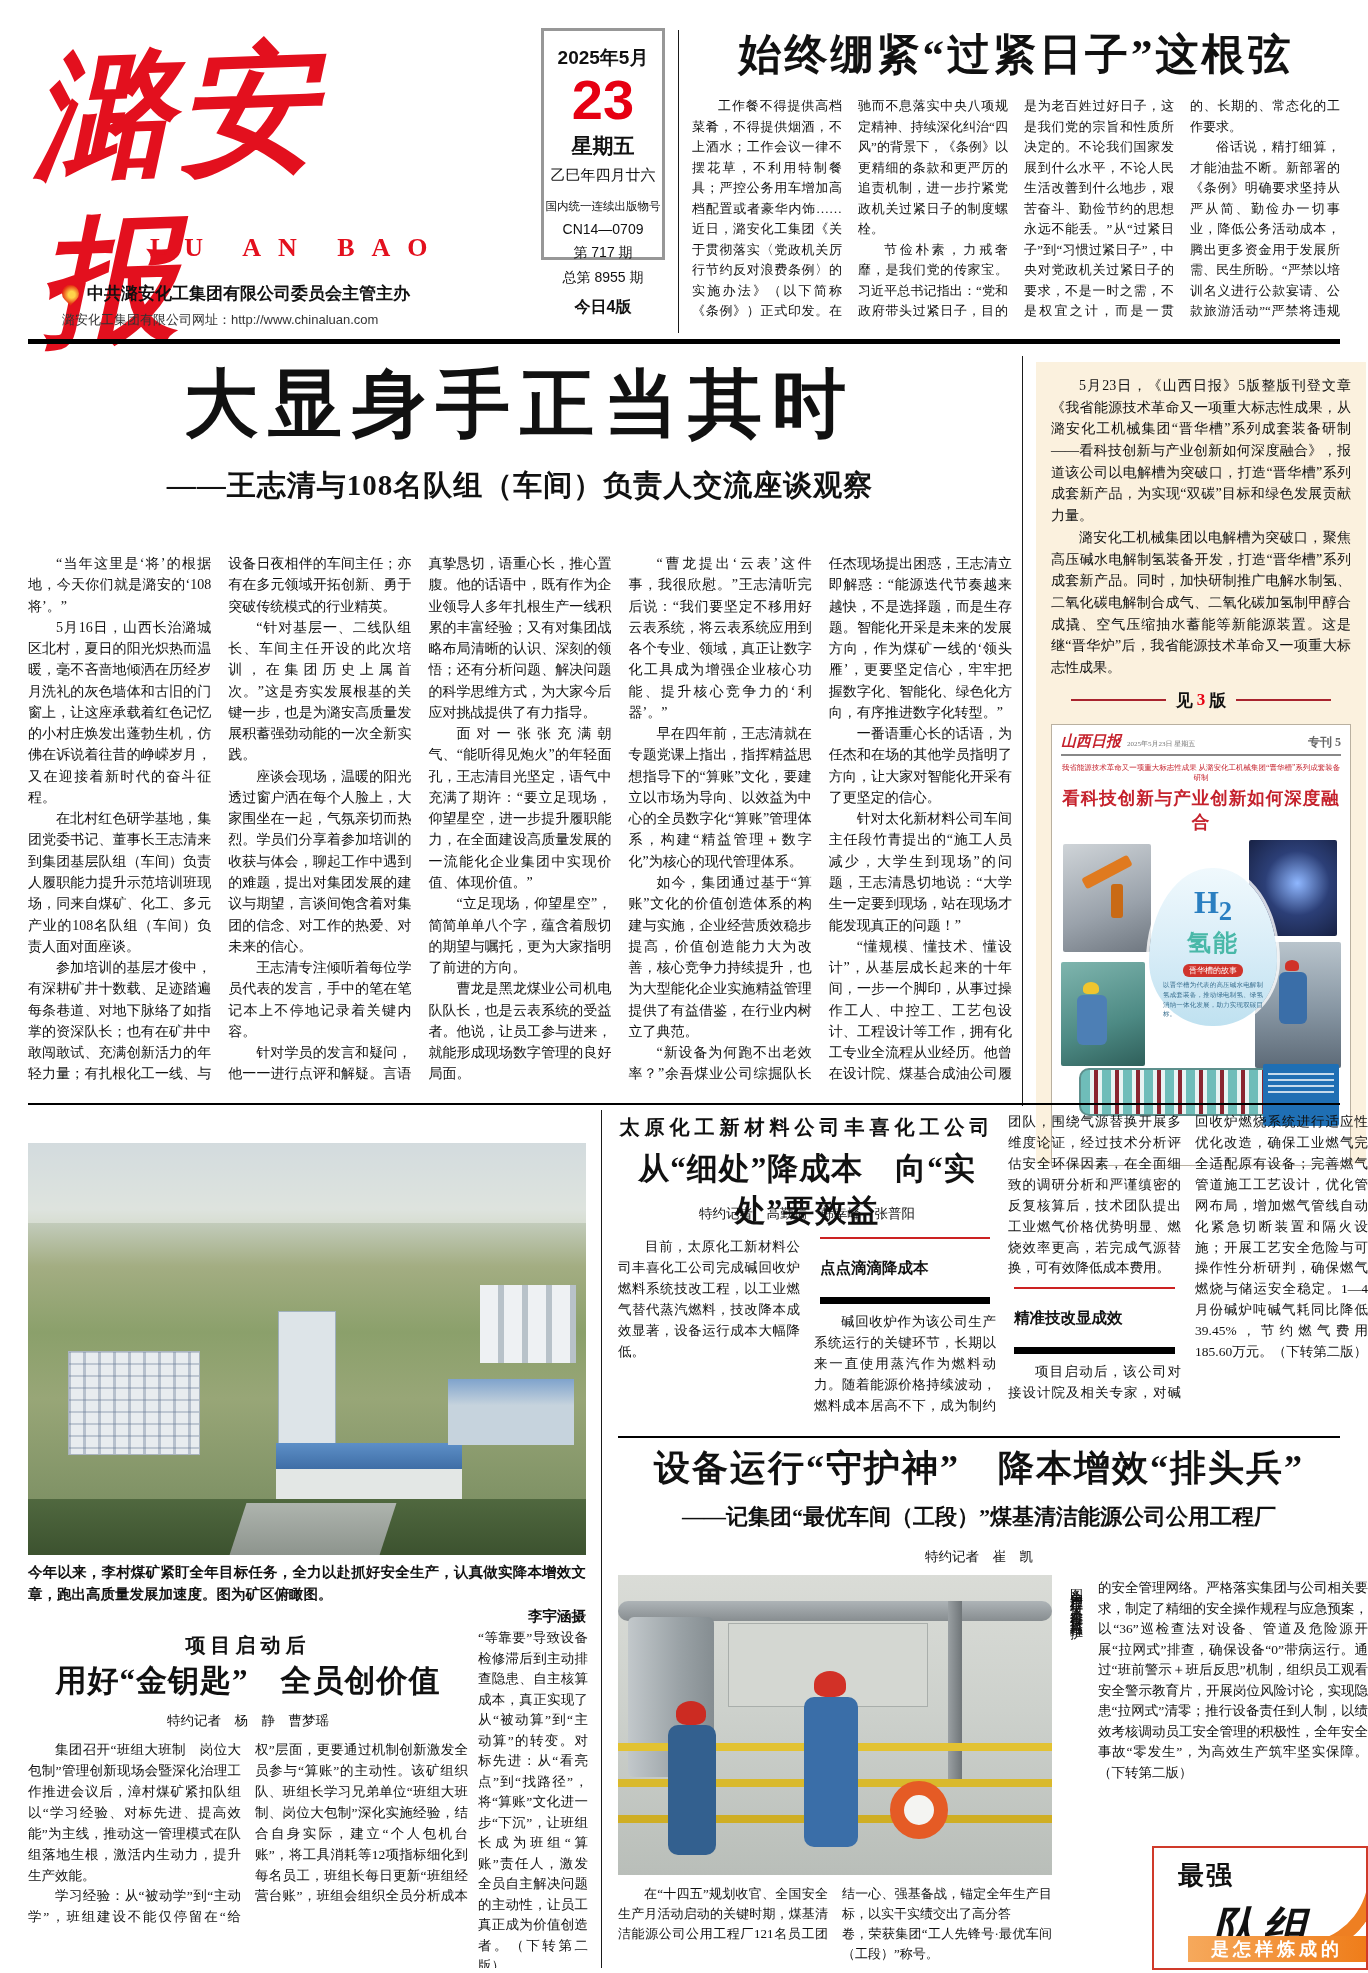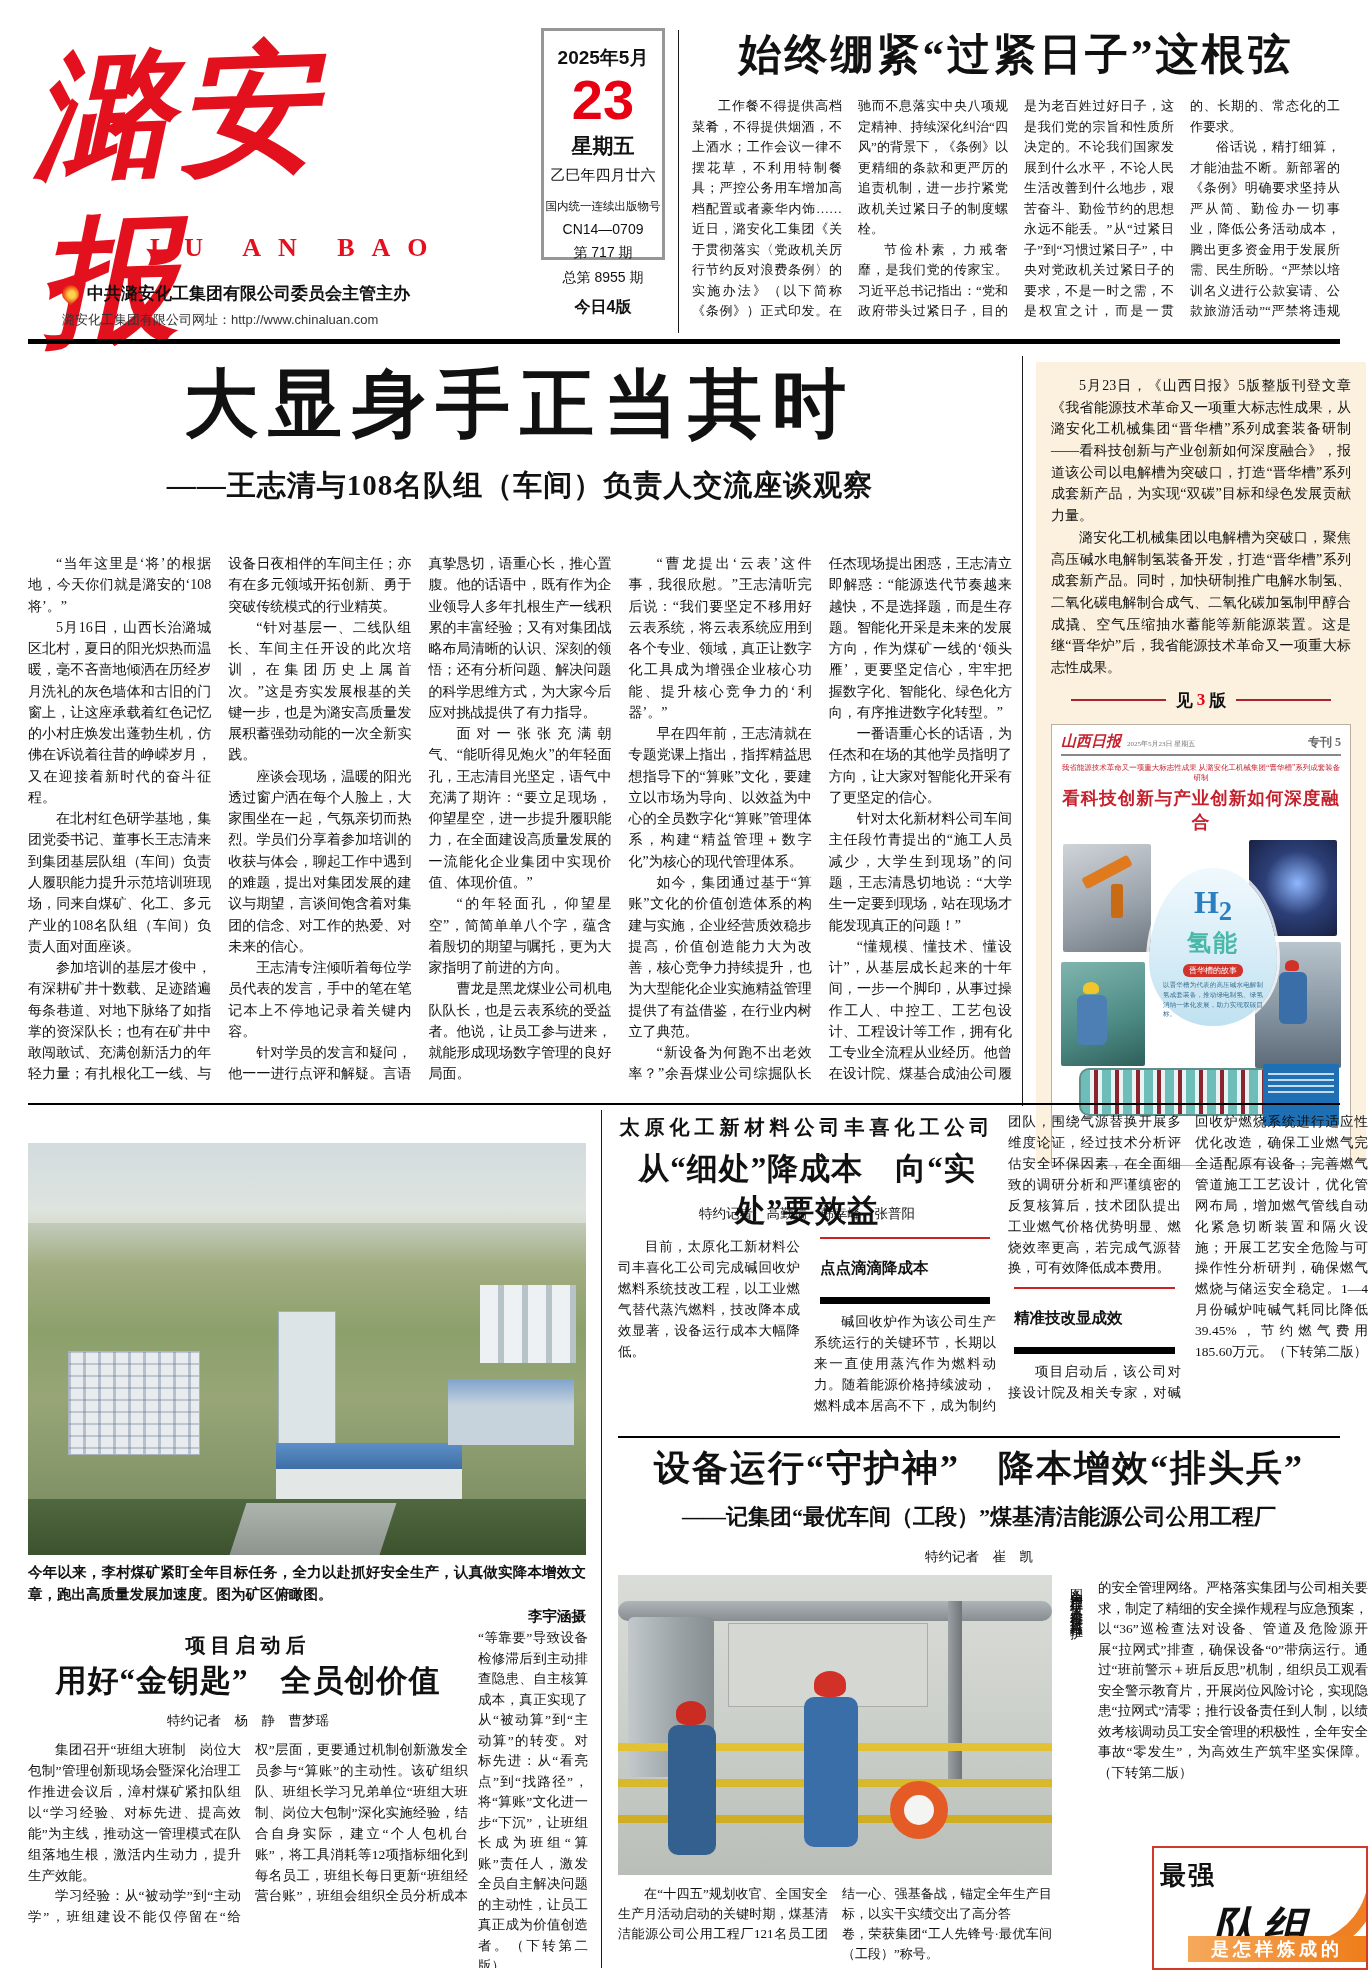--- a/index.html
+++ b/index.html
@@ -80,21 +80,21 @@
   .bot-head{font-size:36px;font-weight:900;letter-spacing:2px;}
   .bot-sub{font-size:22px;font-weight:bold;}
   .narrowcol{font-size:13.5px;line-height:1.52;overflow:hidden;}
   .vcap{writing-mode:vertical-rl;font-size:13px;line-height:1.6;letter-spacing:2px;}
   .banner{background:linear-gradient(180deg,#3d7cc0,#1b4f96);color:#fff;display:flex;align-items:center;
           justify-content:center;font-weight:bold;font-size:18.5px;letter-spacing:1px;
           font-family:"Liberation Sans","DejaVu Sans",sans-serif;}
   .banner .y{color:#ffd94d;margin-left:10px;}
   
   .zq{border:2px solid #d03a2a;box-sizing:border-box;background:#fff;overflow:hidden;}
-  .zq-w1{position:absolute;left:6px;top:10px;font-size:26px;font-weight:900;letter-spacing:2px;
+  .zq-w1{position:absolute;left:24px;top:10px;font-size:26px;font-weight:900;letter-spacing:2px;
          font-family:Liberation Serif, serif;}
   .zq-w2{position:absolute;left:58px;top:26px;font-size:46px;font-weight:900;font-style:italic;letter-spacing:4px;
          font-family:"Liberation Sans","DejaVu Sans",sans-serif;margin-top:24px;}
   .zq-swoosh{position:absolute;left:98px;top:-14px;width:110px;height:86px;border-radius:50%;
              border:13px solid transparent;border-top-color:#ee7f22;transform:rotate(128deg);}
   .zq-bar{position:absolute;left:34px;right:0;bottom:6px;height:26px;background:linear-gradient(90deg,#f6a95c,#ef7d1a);
           color:#fff;font-weight:bold;font-size:18px;display:flex;align-items:center;justify-content:center;letter-spacing:4px;
           font-family:"Liberation Sans","DejaVu Sans",sans-serif;}
   
   .shape{position:absolute;}
@@ -140,21 +140,21 @@
   <div class="abs main-body jus body-text" style="left:28px;top:553px;width:984px;">
       <p>“当年这里是‘将’的根据地，今天你们就是潞安的‘108将’。”</p>
       <p>5月16日，山西长治潞城区北村，夏日的阳光炽热而温暖，毫不吝啬地倾洒在历经岁月洗礼的灰色墙体和古旧的门窗上，让这座承载着红色记忆的小村庄焕发出蓬勃生机，仿佛在诉说着往昔的峥嵘岁月，又在迎接着新时代的奋斗征程。</p>
       <p>在北村红色研学基地，集团党委书记、董事长王志清来到集团基层队组（车间）负责人履职能力提升示范培训班现场，同来自煤矿、化工、多元产业的108名队组（车间）负责人面对面座谈。</p>
       <p>参加培训的基层才俊中，有深耕矿井十数载、足迹踏遍每条巷道、对地下脉络了如指掌的资深队长；也有在矿井中敢闯敢试、充满创新活力的年轻力量；有扎根化工一线、与设备日夜相伴的车间主任；亦有在多元领域开拓创新、勇于突破传统模式的行业精英。</p>
       <p>“针对基层一、二线队组长、车间主任开设的此次培训，在集团历史上属首次。”这是夯实发展根基的关键一步，也是为潞安高质量发展积蓄强劲动能的一次全新实践。</p>
       <p>座谈会现场，温暖的阳光透过窗户洒在每个人脸上，大家围坐在一起，气氛亲切而热烈。学员们分享着参加培训的收获与体会，聊起工作中遇到的难题，提出对集团发展的建议与期望，言谈间饱含着对集团的信念、对工作的热爱、对未来的信心。</p>
       <p>王志清专注倾听着每位学员代表的发言，手中的笔在笔记本上不停地记录着关键内容。</p>
       <p>针对学员的发言和疑问，他一一进行点评和解疑。言语真挚恳切，语重心长，推心置腹。他的话语中，既有作为企业领导人多年扎根生产一线积累的丰富经验；又有对集团战略布局清晰的认识、深刻的领悟；还有分析问题、解决问题的科学思维方式，为大家今后应对挑战提供了有力指导。</p>
       <p>面对一张张充满朝气、“能听得见炮火”的年轻面孔，王志清目光坚定，语气中充满了期许：“要立足现场，仰望星空，进一步提升履职能力，在全面建设高质量发展的一流能化企业集团中实现价值、体现价值。”</p>
-      <p>“的年轻面孔，仰望星空”，简简单单八个字，蕴含着殷切的期望与嘱托，更为大家指明了前进的方向。</p>
+      <p>“立足现场，仰望星空”，简简单单八个字，蕴含着殷切的期望与嘱托，更为大家指明了前进的方向。</p>
       <p>曹龙是黑龙煤业公司机电队队长，也是云表系统的受益者。他说，让员工参与进来，就能形成现场数字管理的良好局面。</p>
       <p>“曹龙提出‘云表’这件事，我很欣慰。”王志清听完后说：“我们要坚定不移用好云表系统，将云表系统应用到各个专业、领域，真正让数字化工具成为增强企业核心功能、提升核心竞争力的‘利器’。”</p>
       <p>早在四年前，王志清就在专题党课上指出，指挥精益思想指导下的“算账”文化，要建立以市场为导向、以效益为中心的全员数字化“算账”管理体系，构建“精益管理＋数字化”为核心的现代管理体系。</p>
       <p>如今，集团通过基于“算账”文化的价值创造体系的构建与实施，企业经营质效稳步提高，价值创造能力大为改善，核心竞争力持续提升，也为大型能化企业实施精益管理提供了有益借鉴，在行业内树立了典范。</p>
       <p>“新设备为何跑不出老效率？”余吾煤业公司综掘队长任杰现场提出困惑，王志清立即解惑：“能源迭代节奏越来越快，不是选择题，而是生存题。智能化开采是未来的发展方向，作为煤矿一线的‘领头雁’，更要坚定信心，牢牢把握数字化、智能化、绿色化方向，有序推进数字化转型。”</p>
       <p>一番语重心长的话语，为任杰和在场的其他学员指明了方向，让大家对智能化开采有了更坚定的信心。</p>
       <p>针对太化新材料公司车间主任段竹青提出的“施工人员减少，大学生到现场”的问题，王志清恳切地说：“大学生一定要到现场，站在现场才能发现真正的问题！”</p>
       <p>“懂规模、懂技术、懂设计”，从基层成长起来的十年间，一步一个脚印，从事过操作工人、中控工、工艺包设计、工程设计等工作，拥有化工专业全流程从业经历。他曾在设计院、煤基合成油公司履职，现任太化新材料公司党委书记、董事长。太化新材料公司流程最为复杂，扭亏减亏这块“硬骨头”最难啃。目前，改造后的环己醇酮C线实现满负荷运行，原料消耗和生产成本显著降低；今年一季度实现扭亏增盈，创下同期最好水平，实现了首季“开门红”。（下转第二版）</p>
     </div>
 

